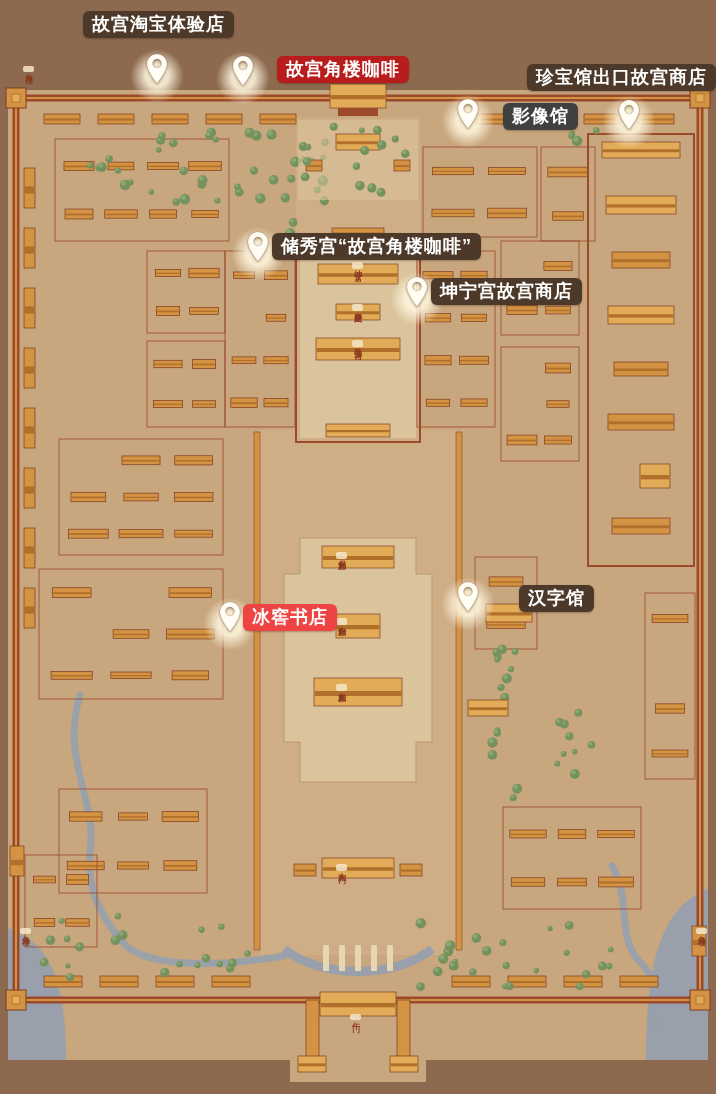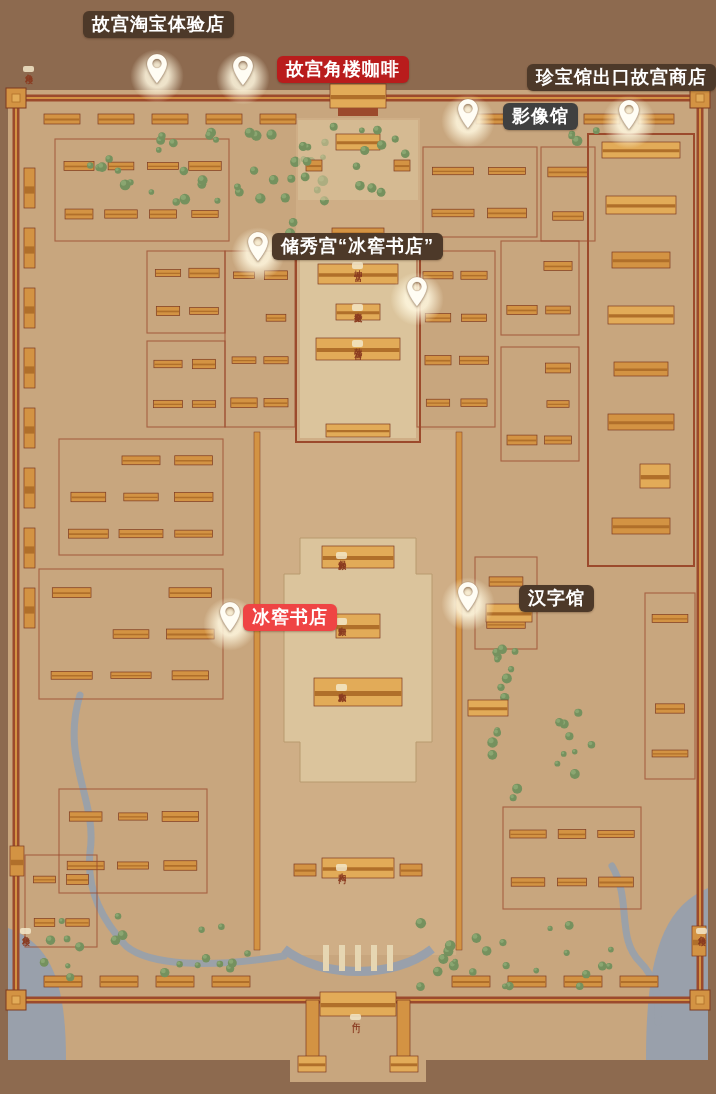--- a/index.html
+++ b/index.html
@@ -650,27 +650,28 @@
           <path fill-rule="evenodd" d="M12 1C5.92 1 1 5.92 1 12c0 8.1 11 21.3 11 21.3S23 20.1 23 12C23 5.92 18.08 1 12 1zm0 15.4a4.9 4.9 0 1 1 0-9.8 4.9 4.9 0 0 1 0 9.8z" fill="#fffdf4" stroke="rgba(110,60,25,0.3)" stroke-width="0.5"></path>
         </svg>
       </div>
       <div class="pin-label" style="left: 503px; top: 103px; background: #404040; color: rgb(255, 255, 255);">影像馆</div>
       <div class="glow" style="left: 231px; top: 227px; background: radial-gradient(circle, rgba(255, 248, 224, 0.85) 0%, rgba(255, 248, 224, 0.85) 30%, rgba(255, 248, 224, 0) 70%);"></div>
       <div class="pin" style="left: 247px; top: 231px;">
         <svg width="22" height="31" viewBox="0 0 24 34">
           <path fill-rule="evenodd" d="M12 1C5.92 1 1 5.92 1 12c0 8.1 11 21.3 11 21.3S23 20.1 23 12C23 5.92 18.08 1 12 1zm0 15.4a4.9 4.9 0 1 1 0-9.8 4.9 4.9 0 0 1 0 9.8z" fill="#fffdf4" stroke="rgba(110,60,25,0.3)" stroke-width="0.5"></path>
         </svg>
       </div>
-      <div class="pin-label" style="left: 272px; top: 233px; background: rgb(77, 57, 41); color: rgb(255, 255, 255);">储秀宫“冰窖书店”</div>
+      <div class="pin-label" style="left: 272px; top: 233px; background: rgb(77, 57, 41); color: rgb(255, 255, 255);">储秀宫“故宫角楼咖啡”</div>
       <div class="glow" style="left: 390px; top: 272px; background: radial-gradient(circle, rgba(255, 248, 224, 0.85) 0%, rgba(255, 248, 224, 0.85) 30%, rgba(255, 248, 224, 0) 70%);"></div>
       <div class="pin" style="left: 406px; top: 276px;">
         <svg width="22" height="31" viewBox="0 0 24 34">
           <path fill-rule="evenodd" d="M12 1C5.92 1 1 5.92 1 12c0 8.1 11 21.3 11 21.3S23 20.1 23 12C23 5.92 18.08 1 12 1zm0 15.4a4.9 4.9 0 1 1 0-9.8 4.9 4.9 0 0 1 0 9.8z" fill="#fffdf4" stroke="rgba(110,60,25,0.3)" stroke-width="0.5"></path>
         </svg>
       </div>
+      <div class="pin-label" style="left: 431px; top: 278px; background: rgb(77, 57, 41); color: rgb(255, 255, 255);">坤宁宫故宫商店</div>
       <div class="glow" style="left: 441px; top: 577px; background: radial-gradient(circle, rgba(255, 248, 224, 0.85) 0%, rgba(255, 248, 224, 0.85) 30%, rgba(255, 248, 224, 0) 70%);"></div>
       <div class="pin" style="left: 457px; top: 581px;">
         <svg width="22" height="31" viewBox="0 0 24 34">
           <path fill-rule="evenodd" d="M12 1C5.92 1 1 5.92 1 12c0 8.1 11 21.3 11 21.3S23 20.1 23 12C23 5.92 18.08 1 12 1zm0 15.4a4.9 4.9 0 1 1 0-9.8 4.9 4.9 0 0 1 0 9.8z" fill="#fffdf4" stroke="rgba(110,60,25,0.3)" stroke-width="0.5"></path>
         </svg>
       </div>
       <div class="pin-label" style="left: 487px; top: 585px; background: rgb(77, 57, 41); color: rgb(255, 255, 255); margin-left: 32px;">汉字馆</div>
       <div class="glow" style="left: 203px; top: 597px; background: radial-gradient(circle, rgba(255, 248, 224, 0.85) 0%, rgba(255, 248, 224, 0.85) 30%, rgba(255, 248, 224, 0) 70%);"></div>
       <div class="pin" style="left: 219px; top: 601px;">
         <svg width="22" height="31" viewBox="0 0 24 34">

